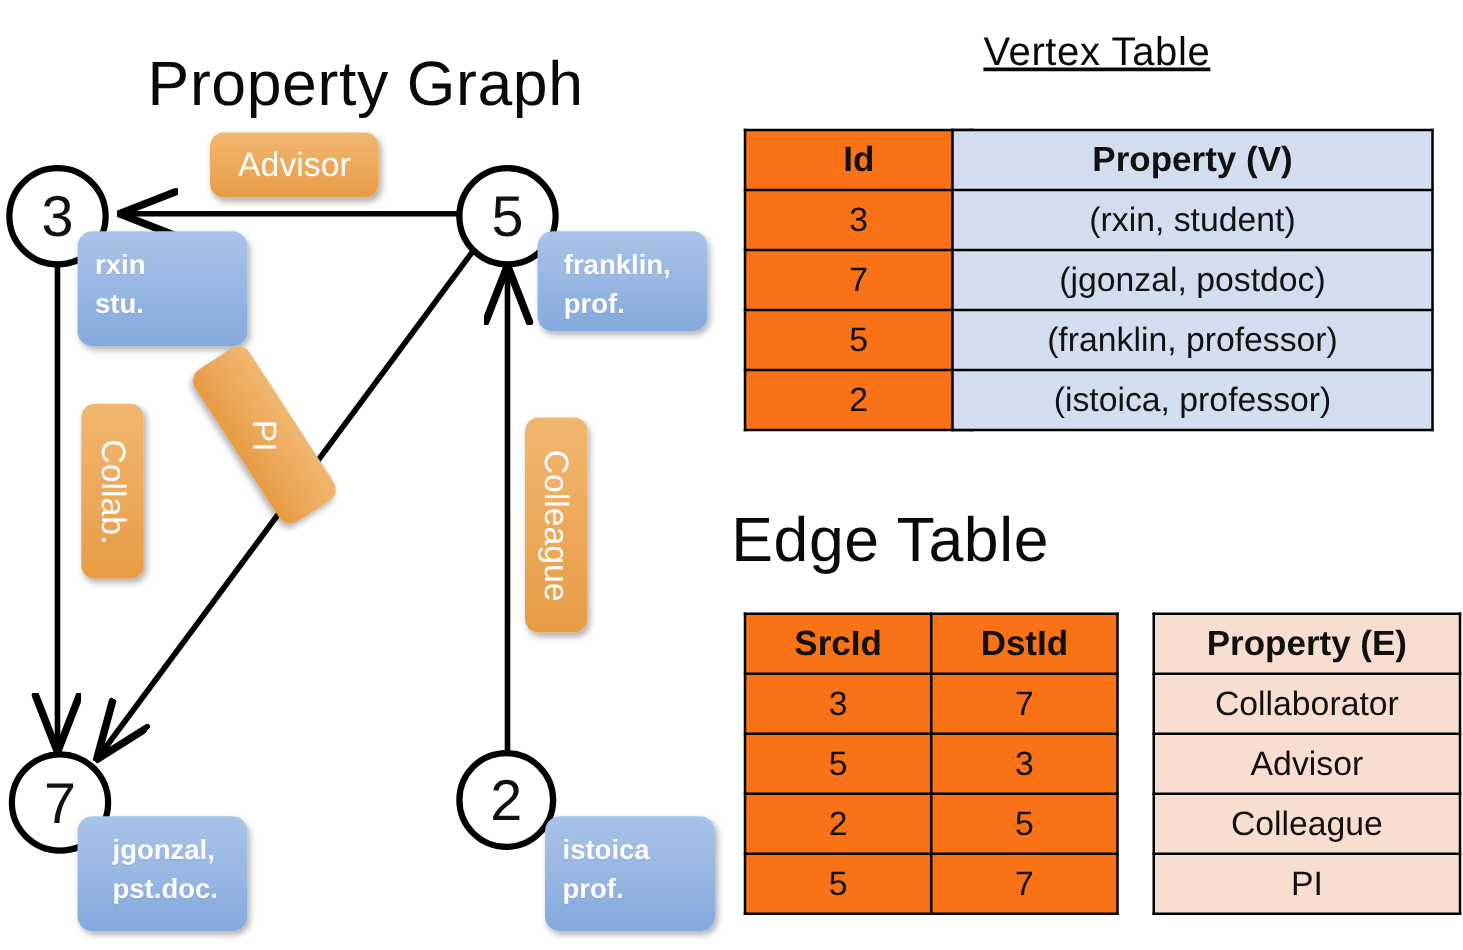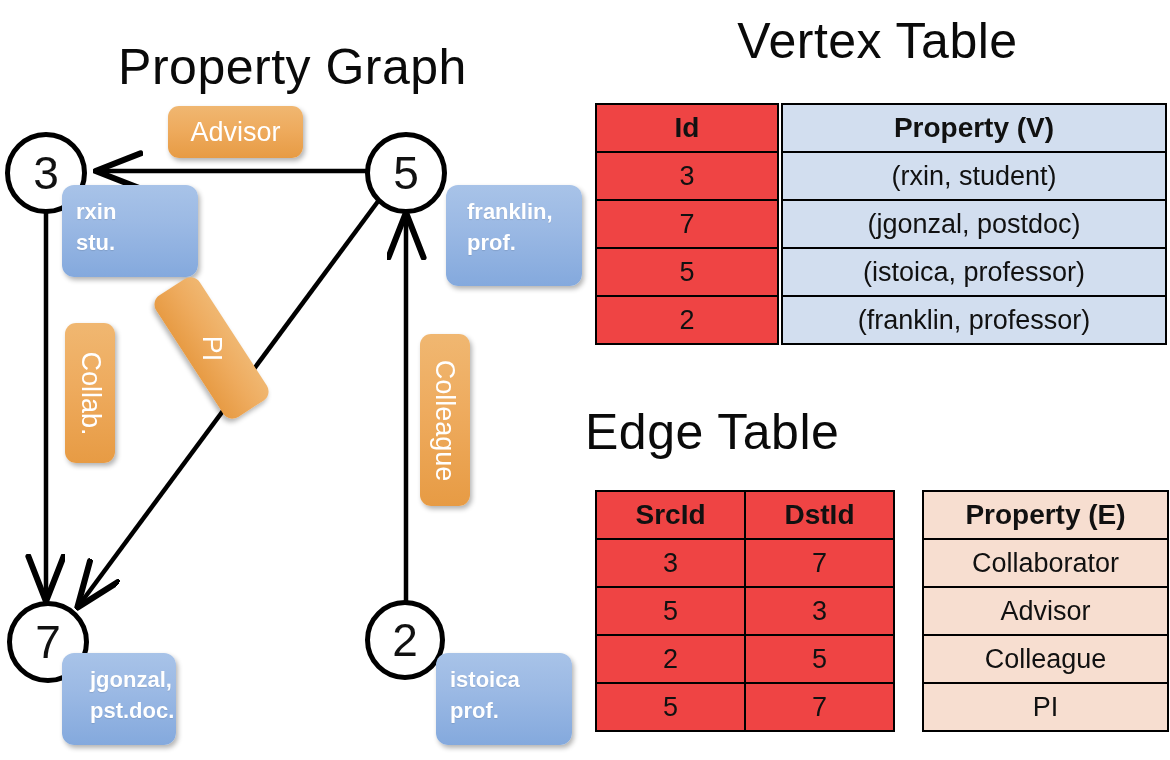--- a/index.html
+++ b/index.html
@@ -29,22 +29,23 @@
   #title-property-graph {
     left: 0; top: 12px; width: 585px;
     text-align: center;
     font-size: 50px;
     line-height: 58px;
     margin-top: 26px;
   }
   #title-vertex-table {
     left: 585px; top: 12px; width: 585px;
     text-align: center;
-    font-size: 50px;
+    font-size: 32px;
     line-height: 58px;
+    text-decoration: underline;
   }
   #title-edge-table {
     left: 585px; top: 403px; width: 585px;
     font-size: 50px;
     line-height: 58px;
   }
 
   
   #graph-panel {
     position: absolute;
@@ -126,25 +127,25 @@
     height: 46px;
     line-height: 46px;
     white-space: nowrap;
   }
   .tbl th {
     font-weight: bold;
     font-size: 28px;
   }
   .cell-v { background: #d2deef; }
   .cell-e { background: #f7ded0; margin-left: 37px; }
-  .cell-plain { background: #ef4444; }
+  .cell-plain { background: #f97316; }
 
   #vertex-id-table { left: 595px; top: 103px; }
   #vertex-id-table td, #vertex-id-table th { width: 180px; }
-  #vertex-prop-table { left: 761px; top: 103px; margin-left: 20px; }
+  #vertex-prop-table { left: 761px; top: 103px; }
   #vertex-prop-table td, #vertex-prop-table th { width: 382px; }
 
   #edge-src-dst-table { left: 595px; top: 490px; }
   #edge-src-dst-table td, #edge-src-dst-table th { width: 147px; }
   #edge-prop-table { left: 922px; top: 490px; }
   #edge-prop-table td, #edge-prop-table th { width: 243px; }
 </style>
 </head>
 <body>
 
@@ -180,25 +181,25 @@
     <span>7</span>
   </div>
   <div class="node-circle" style="left:365px; top:600px; width:80px; height:80px;">
     <span>2</span>
   </div>
 
   <div class="prop-box" style="left:62px; top:185px; width:136px; height:92px;">
     <div>rxin</div>
     <div>stu.</div>
   </div>
-  <div class="prop-box" style="left:446px; top:185px; width:136px; height:101px;padding-left:21px;">
+  <div class="prop-box" style="left:430px; top:185px; width:136px; height:80px;padding-left:21px;">
     <div>franklin,</div>
     <div>prof.</div>
   </div>
-  <div class="prop-box" style="left:62px; top:653px; width:114px; height:92px;padding-left:28px;">
+  <div class="prop-box" style="left:62px; top:653px; width:136px; height:92px;padding-left:28px;">
     <div>jgonzal,</div>
     <div>pst.doc.</div>
   </div>
   <div class="prop-box" style="left:422px; top:653px; width:136px; height:92px;margin-left:14px;">
     <div>istoica</div>
     <div>prof.</div>
   </div>
 
   <div class="edge-label" style="left:168px; top:106px; width:135px; height:52px;">
     <span>Advisor</span>
@@ -242,24 +243,24 @@
     <tr>
       <th class="cell-v">Property (V)</th>
     </tr>
     <tr>
       <td class="cell-v">(rxin, student)</td>
     </tr>
     <tr>
       <td class="cell-v">(jgonzal, postdoc)</td>
     </tr>
     <tr>
+      <td class="cell-v">(franklin, professor)</td>
+    </tr>
+    <tr>
       <td class="cell-v">(istoica, professor)</td>
-    </tr>
-    <tr>
-      <td class="cell-v">(franklin, professor)</td>
     </tr>
   </tbody>
 </table>
 
 <table class="tbl" id="edge-src-dst-table">
   <tbody>
     <tr>
       <th class="cell-plain">SrcId</th>
       <th class="cell-plain">DstId</th>
     </tr>

